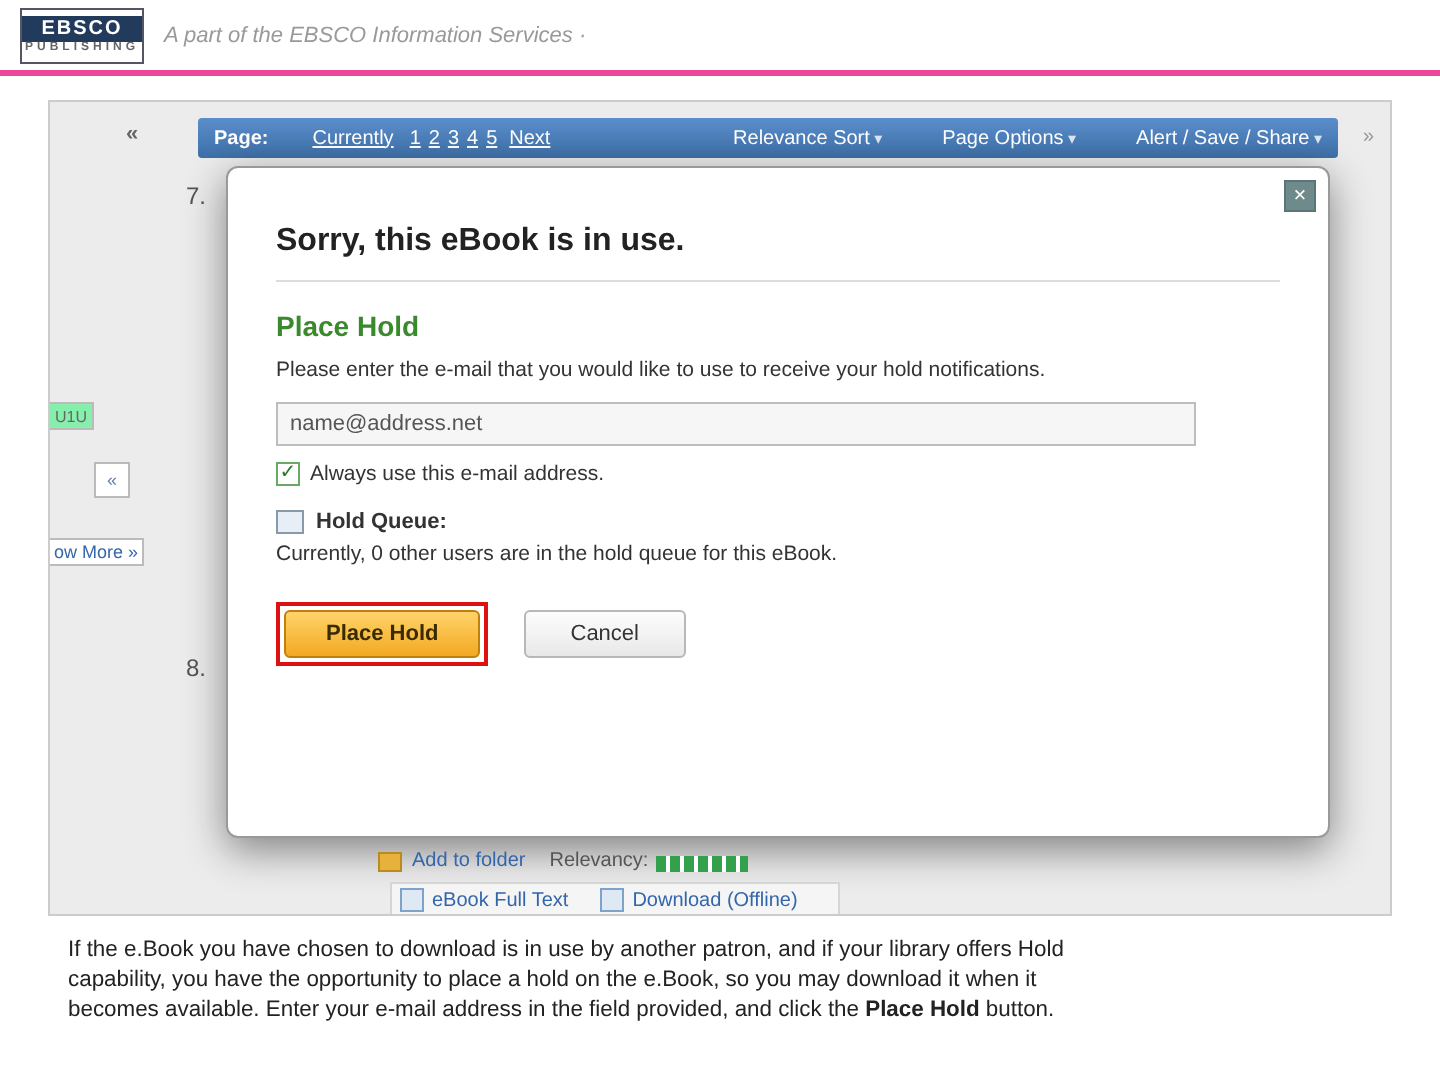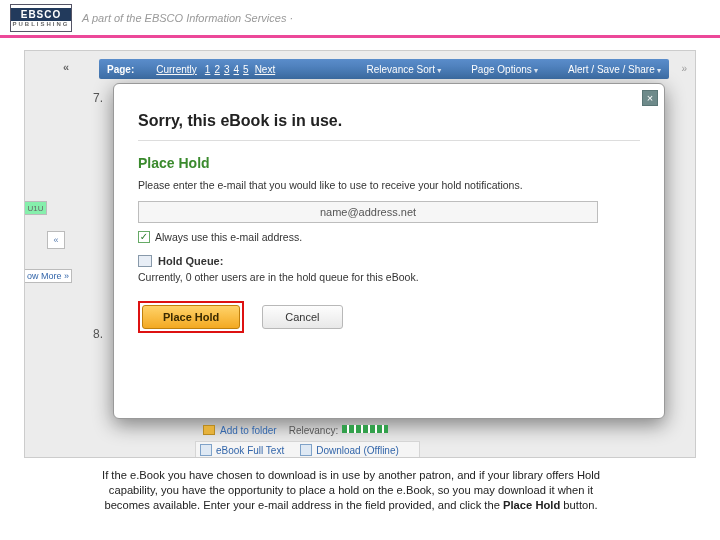--- a/index.html
+++ b/index.html
@@ -118,21 +118,21 @@
     font-size: 11px; line-height: 15px; text-align: center;
     border: 1px solid #597575; cursor: pointer;
   }
   .dlg-body { padding: 28px 24px 12px 24px; }
   .sorry { font-weight: bold; font-size: 16px; color: #222; margin-bottom: 10px; }
   .rule { border: none; border-top: 1px solid #ddd; margin: 10px 0 14px; }
   .place-hold-h { color: #3a8a2d; font-weight: bold; font-size: 14px; margin-bottom: 8px; }
   .instr { font-size: 10.5px; color: #333; margin-bottom: 10px; }
   .email-input {
     width: 460px; height: 22px; border: 1px solid #bdbdbd;
-    background: #f6f6f6; padding: 0 6px; font-size: 11px; color: #555; text-align: center;
+    background: #f6f6f6; padding: 0 6px; font-size: 11px; color: #555;
   }
   .check-row { margin-top: 8px; display: flex; align-items: center; font-size: 10.5px; color: #333; }
   .check-row .box {
     width: 12px; height: 12px; border: 1px solid #6a6; color: #2a7a2a;
     font-size: 10px; line-height: 10px; text-align: center; margin-right: 5px;
   }
   .queue-row { margin-top: 12px; display: flex; align-items: center; font-size: 11px; color: #333; }
   .queue-row .qicon {
     width: 14px; height: 12px; border: 1px solid #89a; background: #e8eef6; margin-right: 6px;
     position: relative;
@@ -151,42 +151,42 @@
   }
   .btn-secondary {
     margin-left: 18px;
     background: linear-gradient(#fdfdfd, #e8e8e8);
     border: 1px solid #b8b8b8; color: #333;
     font-size: 11px; padding: 5px 22px; border-radius: 3px; cursor: pointer;
   }
 
   
   .under-row1 {
-    position: absolute; left: 178px; top: 374px;
-    display: flex; align-items: flex-start; font-size: 10px; color: #3366aa;
+    position: absolute; left: 164px; top: 374px;
+    display: flex; align-items: flex-end; font-size: 10px; color: #3366aa;
   }
   .under-row1 .folder-ic { width: 12px; height: 10px; background: #e6b23c; border: 1px solid #b88a20; margin-right: 5px; }
   .under-row1 .relev { margin-left: 12px; color: #555; }
   .under-row1 .relev-bar {
     display: inline-block; width: 46px; height: 8px;
     background: repeating-linear-gradient(90deg,#33a04c 0 5px,#fff 5px 7px);
     margin-left: 4px; vertical-align: middle;
   }
   .under-row2 {
     position: absolute; left: 170px; top: 390px;
     display: flex; align-items: center; font-size: 10px;
     border: 1px solid #d5d5d5; background: #f5f5f5; padding: 2px 4px;
   }
   .under-row2 .ic { width: 12px; height: 12px; background: #dfe9f4; border: 1px solid #7fa2c8; margin-right: 4px; }
   .under-row2 a { color: #3366aa; text-decoration: none; margin-right: 16px; }
 
   
   .caption {
     position: absolute; left: 34px; right: 52px; top: 468px;
-    font-size: 11.2px; color: #222; text-align: center; line-height: 1.35;
+    font-size: 11.2px; color: #222; text-align: left; line-height: 1.35;
   }
   .caption b { font-weight: bold; }
 </style>
 </head>
 <body>
 
 <div class="top-header">
   <div class="logo-box">
     <div class="logo-top">EBSCO</div>
     <div class="logo-bot">PUBLISHING</div>

